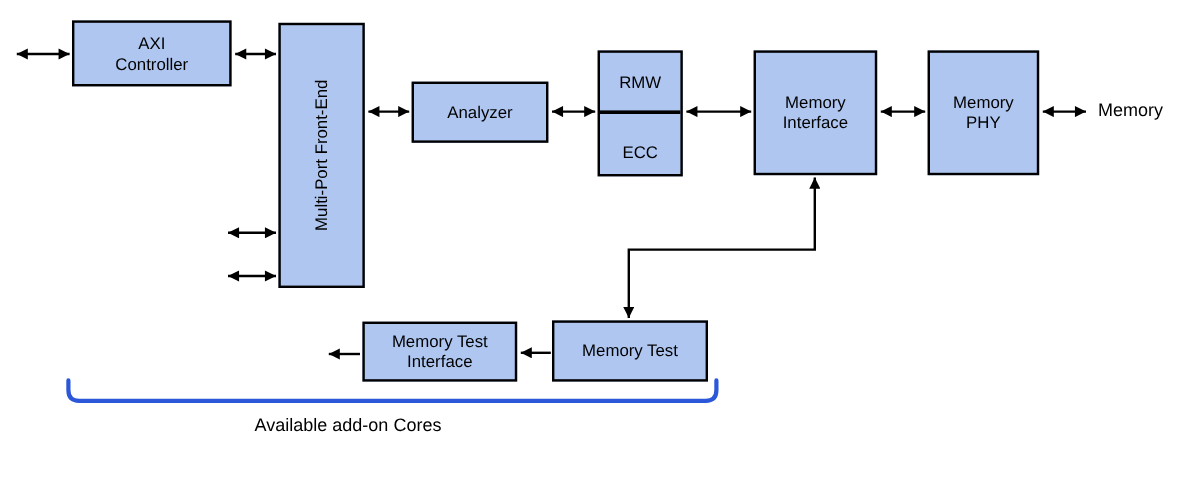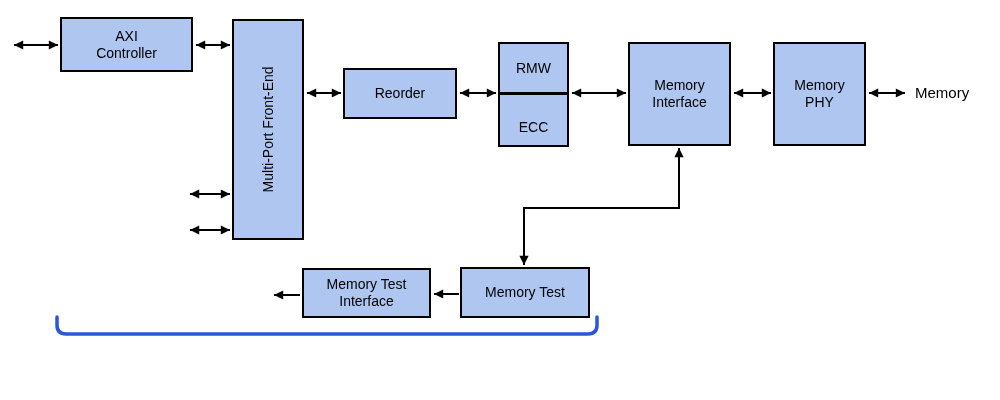--- a/index.html
+++ b/index.html
@@ -110,21 +110,21 @@
   <div class="block block-axi">
     <span>AXI</span>
     <span>Controller</span>
   </div>
 
   <div class="block block-mpfe">
     <span class="rotated-label">Multi-Port Front-End</span>
   </div>
 
   <div class="block block-reorder">
-    <span>Reorder</span>
+    <span>Analyzer</span>
   </div>
 
   <div class="block block-rmwecc">
     <div class="half half-top">
       <span>RMW</span>
     </div>
     <div class="half half-bottom">
       <span>ECC</span>
     </div>
   </div>
@@ -143,14 +143,15 @@
     <span>Memory Test</span>
     <span>Interface</span>
   </div>
 
   <div class="block block-mt">
     <span>Memory Test</span>
   </div>
 
   <div class="free-label memory-label">Memory</div>
 
+  <div class="free-label addon-label">Available add-on Cores</div>
 
 </div>
 
 </body></html>

